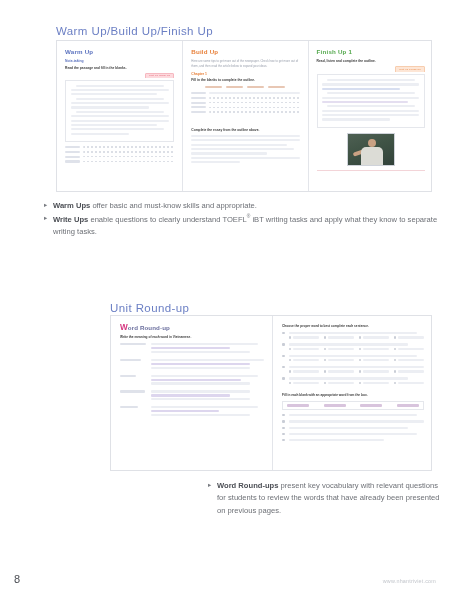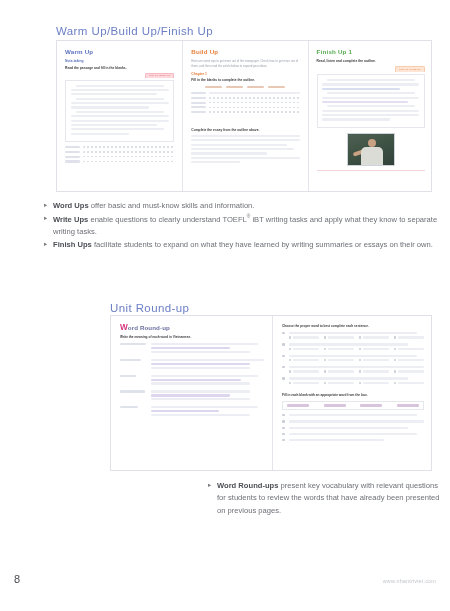--- a/index.html
+++ b/index.html
@@ -255,29 +255,25 @@
         <div class="body"></div>
         <div class="head"></div>
       </div>
       <div class="redline"></div>
     </div>
   </div>
 
   <div class="bullets" id="bullets-warm">
     <div class="bullet">
       <span class="tri">▸</span>
-      <span class="btxt"><b>Word Ups</b><span> offer basic and must-know skills and information.</span></span>
+      <span class="btxt"><b>Warm Ups</b><span> offer basic and must-know skills and appropriate.</span></span>
     </div>
     <div class="bullet">
       <span class="tri">▸</span>
       <span class="btxt"><b>Write Ups</b><span> enable questions to clearly understand TOEFL</span><span class="sup">®</span><span> iBT writing tasks and apply what they know to separate writing tasks.</span></span>
-    </div>
-    <div class="bullet">
-      <span class="tri">▸</span>
-      <span class="btxt"><b>Finish Ups</b><span> facilitate students to expand on what they have learned by writing summaries or essays on their own.</span></span>
     </div>
   </div>
 
   <div class="sec-title" id="title-word">Unit Round-up</div>
 
   <div class="panel" id="panel-word">
 
     <div id="wr-left">
       <div class="wr-logo"><span class="w">W</span><span>ord Round-up</span></div>
       <div class="wr-instr">Write the meaning of each word in Vietnamese.</div>

